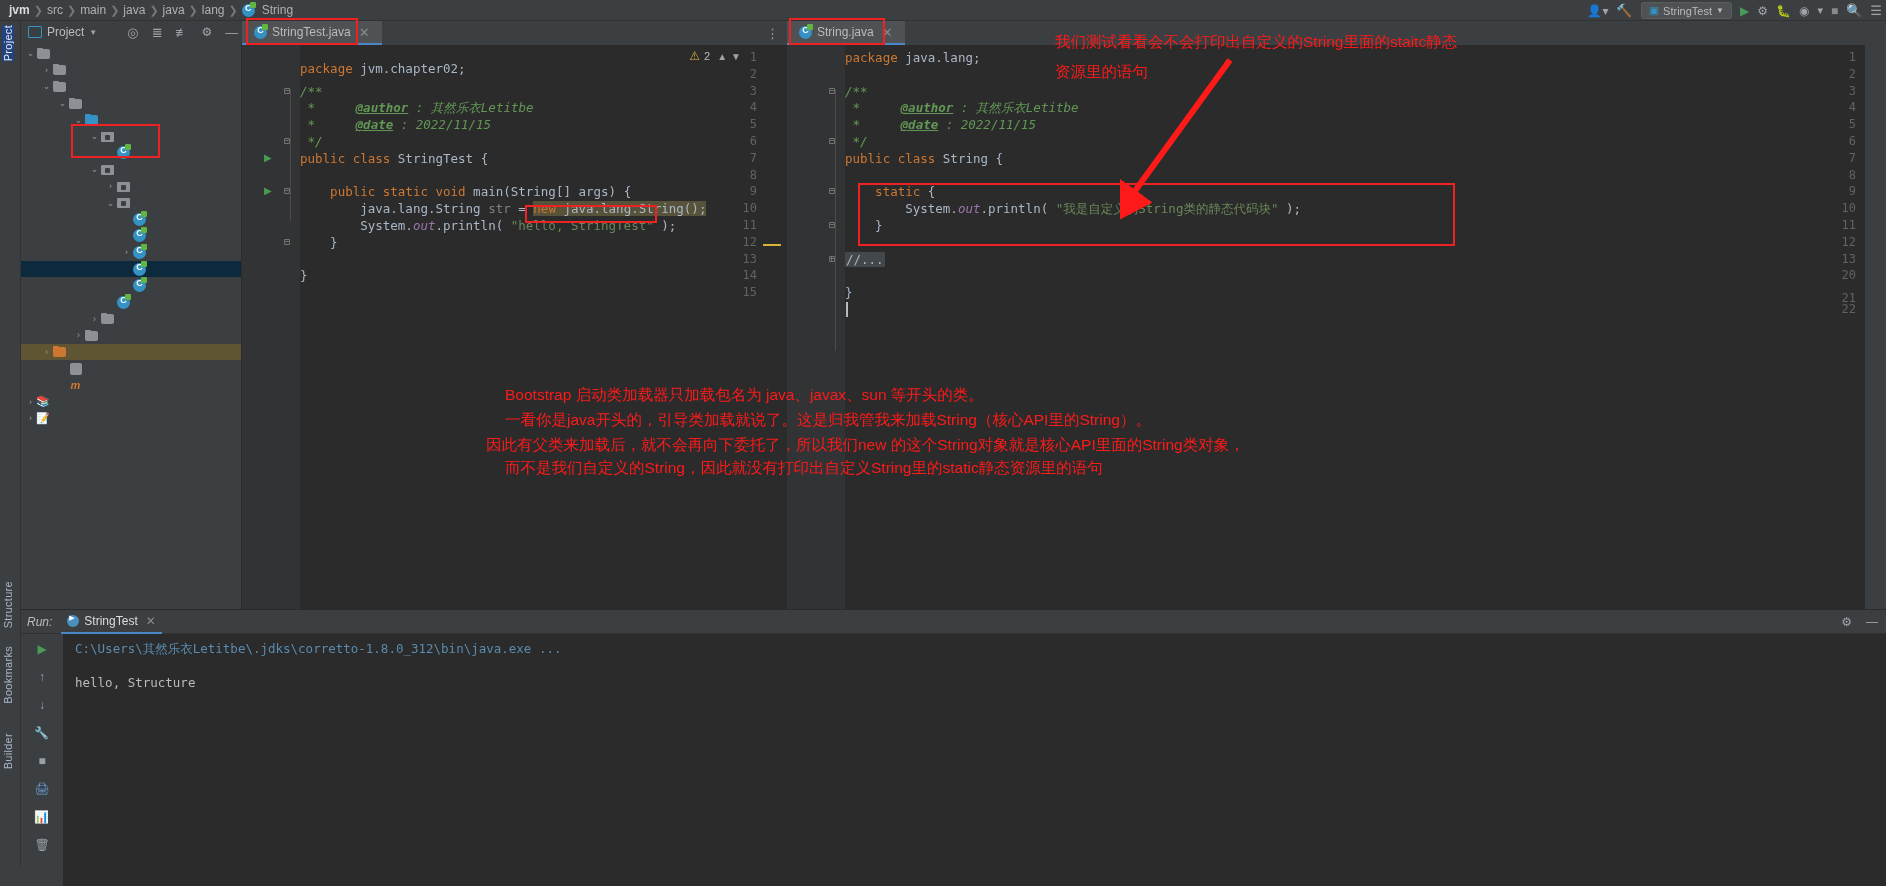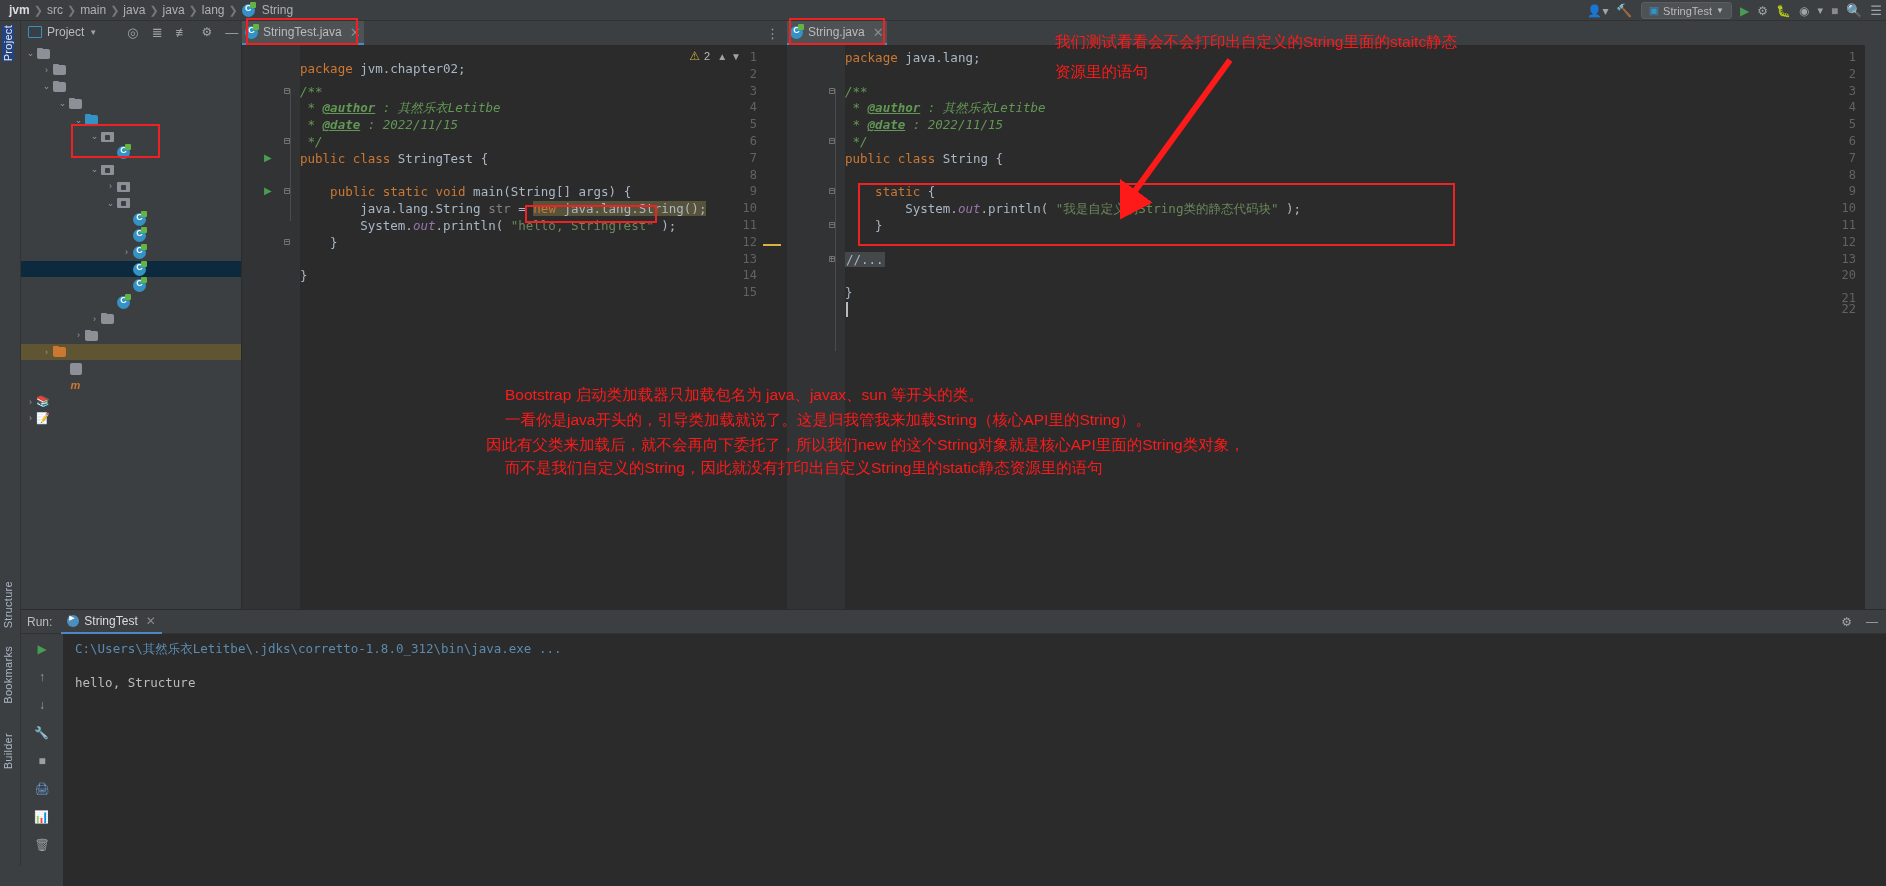--- a/index.html
+++ b/index.html
@@ -77,55 +77,55 @@
   .xml { font-size:11px; color:#cc7832; font-style:italic; font-weight:bold; }
   .gitic { width:12px;height:12px;border-radius:2px;background:#8d9096; display:inline-block; }
 
   
   .redbox { position: absolute; border: 2px solid #ee2222; pointer-events: none; }
 
   
   .editors { position: absolute; left: 242px; top: 21px; width: 1644px; height: 588px; background: #2b2b2b; }
 
   .tabstrip { position: absolute; top: 0; height: 24px; background: #3c3f41; display: flex; align-items: stretch; }
-  .etab { display: flex; align-items: center; gap: 5px; padding: 0 3px; font-size: 12px; color: #bbbbbb; background: #4e5254; border-bottom: 2px solid #4a88c7; }
+  .etab { display: flex; align-items: center; gap: 5px; padding: 0 12px; font-size: 12px; color: #bbbbbb; background: #4e5254; border-bottom: 2px solid #4a88c7; }
   .etab .dot { width: 13px; height: 13px; border-radius: 50%; background: #3592c4; position: relative; }
   .etab .dot:before { content:'C'; position:absolute; left:0; top:-1px; width:13px; text-align:center; font-size:9px; color:#fff; font-weight:bold; }
   .etab .dot:after { content:''; position:absolute; right:-1px; top:-2px; width:6px; height:6px; background:#62b543; border-radius:1px; }
   .etab .x { color: #8a8a8a; font-size: 13px; margin-left: 3px; }
 
   .pane { position: absolute; top: 24px; background: #2b2b2b; overflow: hidden; }
   .gutter { position: absolute; left: 0; top: 0; bottom: 0; width: 58px; background: #313335; }
   .lnum { position: absolute; right: 30px; font-size: 12px; color: #606366; font-family: "DejaVu Sans Mono", monospace; text-align: right; width: 24px; }
   .runmark { position: absolute; left: 22px; color: #499c54; font-size: 10px; }
   .fold { position: absolute; left: 42px; color: #888; font-size: 10px; font-family: "DejaVu Sans Mono", monospace; }
   .cline { position: absolute; left: 0; white-space: pre; font-family: "DejaVu Sans Mono", monospace; font-size: 12.5px; }
   .k { color: #cc7832; }
   .s { color: #6a8759; }
   .cm { color: #629755; font-style: italic; }
-  .tg { color: #629755; font-style: italic; text-decoration: underline; font-weight: bold; }
+  .tg { color: #629755; font-style: italic; text-decoration: underline; font-weight: bold; margin-left: 33px; }
   .id { color: #a9b7c6; }
   .fld { color: #9876aa; font-style: italic; }
   .gray { color: #808080; }
   .sel { background: #214283; }
   .kwhl { background: #57533a; }
   .foldmark { background: #45484a; color: #a9b7c6; padding: 0 1px; }
   .vline { position: absolute; width: 1px; background: #4b4b4b; }
   .warnbar { position: absolute; font-size: 11px; display: flex; align-items: center; gap: 4px; color: #bbb; }
   .warnicon { color: #d9b43c; font-size: 12px; }
 
   
   .anno { position: absolute; color: #ff1a1a; font-size: 15.5px; line-height: 24px; white-space: pre; font-family: "Liberation Sans", sans-serif; }
   .anno.big { font-size: 15.5px; }
   .arrow-svg { position: absolute; pointer-events: none; }
 
   
   .runpanel { position: absolute; left: 21px; top: 609px; width: 1865px; height: 277px; background: #3c3f41; border-top: 1px solid #2b2b2b; }
   .runhdr { height: 24px; display: flex; align-items: center; gap: 9px; padding-left: 6px; border-bottom: 1px solid #323232; position: relative; }
-  .runlabel { font-size: 12px; color: #bbbbbb; }
+  .runlabel { font-size: 12px; color: #bbbbbb; font-style: italic; }
   .runtab { display: flex; align-items: center; gap: 5px; font-size: 12px; color: #dcdcdc; border-bottom: 2px solid #4a88c7; height: 24px; padding: 0 6px; }
   .runtab .dot2 { width:12px;height:12px;border-radius:50%;background:#4a8fbd;position:relative; }
   .runtab .dot2:before{content:'▶';position:absolute;left:2px;top:-1px;font-size:7px;color:#fff;}
   .gearrow { position: absolute; right: 8px; top: 0; height: 24px; display: flex; align-items: center; gap: 14px; color: #a0a4a8; }
   .runside { position: absolute; left: 0; top: 24px; width: 42px; bottom: 0; background: #3c3f41; display: flex; flex-direction: column; align-items: center; padding-top: 6px; gap: 11px; }
   .sidebtn { width: 17px; height: 17px; display: flex; align-items: center; justify-content: center; font-size: 12px; color: #9aa0a6; }
   .console { position: absolute; left: 42px; top: 24px; right: 0; bottom: 0; background: #2b2b2b; padding: 7px 0 0 12px; font-family: "DejaVu Sans Mono", monospace; font-size: 12.5px; }
   .cmdline { color: #5a8bb0; }
   .outline { color: #bbbbbb; margin-top: 17px; }
   .exitline { color: #bbbbbb; margin-top: 34px; }

